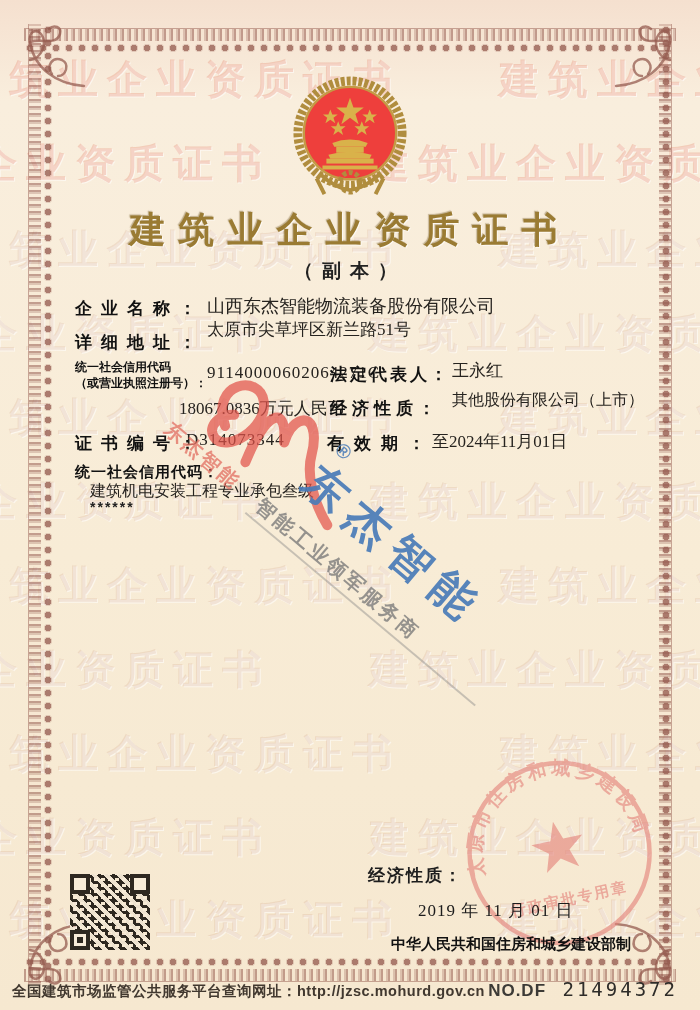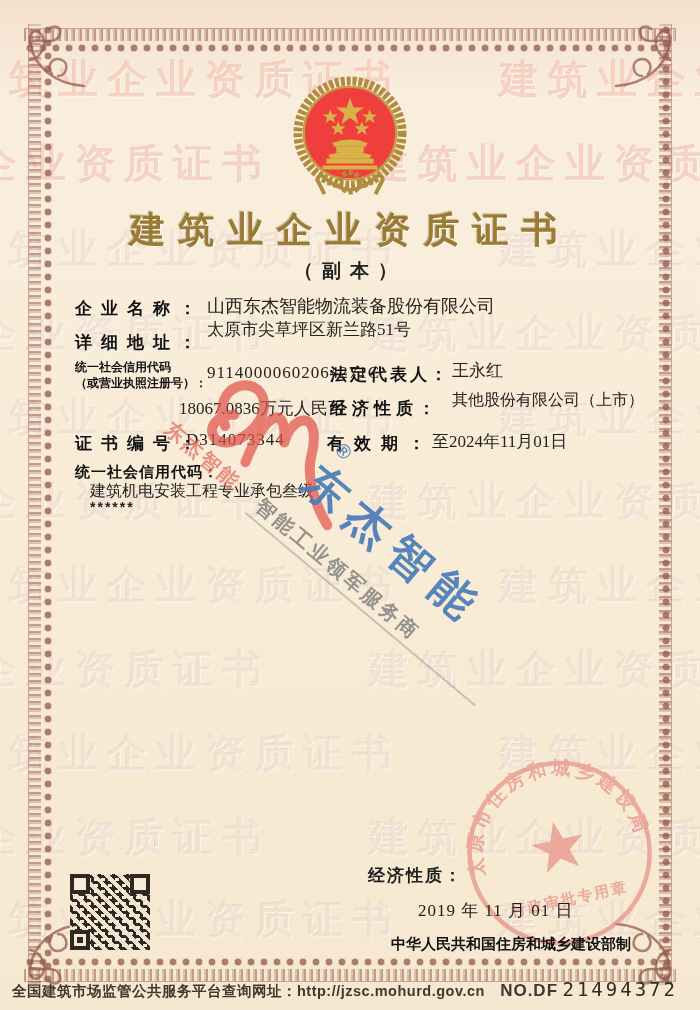--- a/index.html
+++ b/index.html
@@ -108,21 +108,21 @@
     border:4px solid #2e2820;background:#f8ecd8;
   }
   .qr::before{left:0;top:0;}
   .qr::after{right:0;top:0;}
   .qr .finder{left:0;bottom:0;}
   .qr .finder::after{content:"";position:absolute;left:3px;top:3px;width:6px;height:6px;background:#2e2820;}
   
   .footer-url{position:absolute;left:12px;top:982px;z-index:4;font-weight:bold;font-size:14.5px;color:#41382f;letter-spacing:.5px;}
   .serial{position:absolute;right:22px;top:978px;z-index:4;white-space:nowrap;}
   .serial .prefix{font-size:17px;font-weight:bold;color:#3c3a36;letter-spacing:1px;}
-  .serial .num{font-size:19px;color:#2e2c29;letter-spacing:3px;font-family:"DejaVu Sans Mono","Liberation Mono",monospace;}
+  .serial .num{font-size:19px;color:#2e2c29;letter-spacing:3px;font-family:"DejaVu Sans Mono","Liberation Mono",monospace;margin-left:12px;}
   
   .wm{position:absolute;inset:0;z-index:5;pointer-events:none;}
   .wm-logo{position:absolute;left:183px;top:366px;transform:rotate(6deg);opacity:.8;}
   .wm-reg{position:absolute;left:336px;top:440px;font-size:20px;font-weight:bold;color:#4a7cb8;transform:rotate(40deg);opacity:.85;}
   .wm-big{
     position:absolute;left:328px;top:452px;transform:rotate(40deg);transform-origin:0 0;
     font-size:44px;font-weight:bold;letter-spacing:11px;color:#4a7cb8;opacity:.92;white-space:nowrap;
   }
   .wm-rule{position:absolute;left:246px;top:512px;width:300px;border-top:2px solid rgba(130,130,130,.42);transform:rotate(40deg);transform-origin:0 0;}
   .wm-small{

